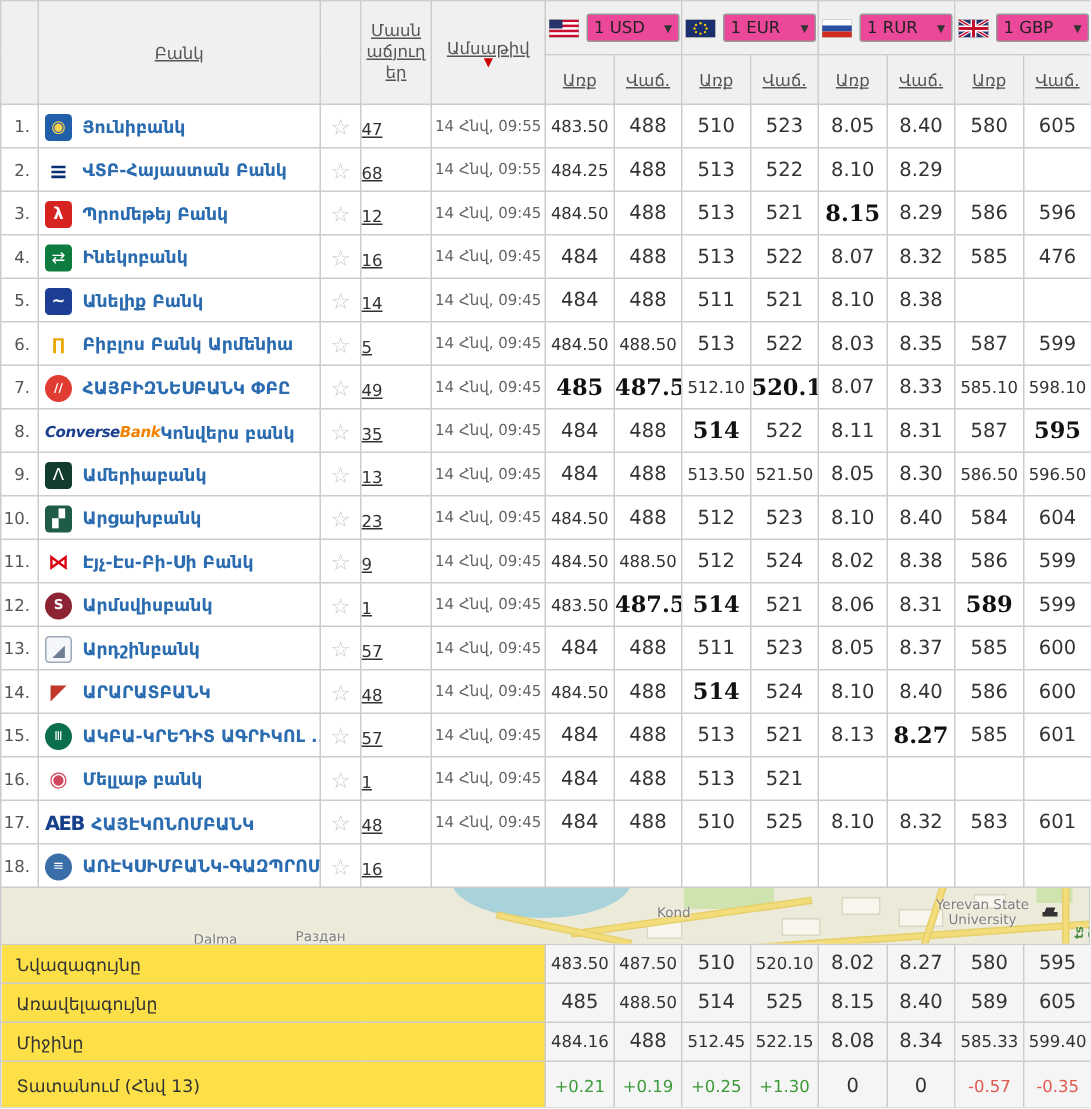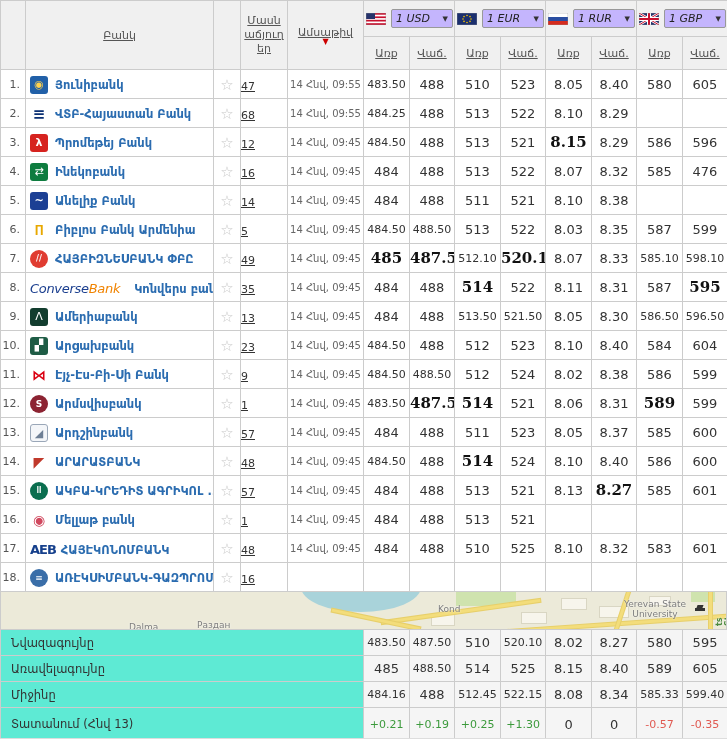--- a/index.html
+++ b/index.html
@@ -11,62 +11,62 @@
 
   thead th { background:#f0f0f0; font-weight:normal; font-size:11px; color:#444; }
   .hdr-link { color:#555; text-decoration:underline; cursor:pointer; }
   .hdr-branches { white-space:normal; word-break:break-all; line-height:1.3; padding:0 3px; }
   .sort-arrow { color:#cc0000; font-size:8px; line-height:6px; }
 
   .cur-cell { padding:6px 2px; }
   .cur-box { display:inline-flex; align-items:center; gap:5px; }
   .flag { display:inline-block; line-height:0; }
   .select { display:inline-flex; align-items:center; justify-content:space-between; width:62px;
-            background:#c4b5fd; border:1px solid #999; border-radius:2px; padding:2px 4px;
-            font-size:11px; color:#222; cursor:pointer;font-style:italic; }
+            background:#ec4899; border:1px solid #999; border-radius:2px; padding:2px 4px;
+            font-size:11px; color:#222; cursor:pointer; }
   .select .caret { font-size:7px; color:#333; margin-left:4px; }
 
   tbody tr { height:29px; }
   td.num   { font-size:11px; color:#555; text-align:right; padding-right:5px; background:#fff; }
   td.bank  { padding-left:4px; }
   td.starc { text-align:center; }
   td.brc   { text-align:left; }
   td.datec { font-size:10px; color:#666; text-align:center; }
   td.rate  { text-align:center; font-size:13px; color:#333; }
   td.rate.sm { font-size:11px; }
   td.rate.xl { font-family:"DejaVu Serif","Liberation Serif",serif; font-weight:bold; font-size:15px; color:#111; }
 
   .bank-link { color:#2b6cb0; font-size:11.5px; font-weight:bold; text-decoration:none; cursor:pointer; vertical-align:middle; }
   .star { color:#c9c9c9; font-size:15px; cursor:pointer; }
   .br-link { color:#333; font-size:11px; text-decoration:underline; cursor:pointer; }
 
   .logo { display:inline-block; width:18px; height:18px; line-height:18px; text-align:center;
           border-radius:3px; font-size:11px; margin-right:7px; vertical-align:middle; }
   .logo.round { border-radius:50%; }
-  .logo-txt { display:inline-block; margin-right:14px; vertical-align:middle; font-style:italic;
-              font-weight:normal; font-size:13px; letter-spacing:-0.3px; }
+  .logo-txt { display:inline-block; margin-right:0; vertical-align:middle; font-style:italic;
+              font-weight:bold; font-size:10px; letter-spacing:-0.3px; }
   .logo-aeb { display:inline-block; margin-right:5px; vertical-align:middle; font-weight:bold;
               font-size:13px; color:#16408c; letter-spacing:-1px; }
 
   
   .map { position:relative; width:727px; height:37px; background:#ecead9; overflow:hidden; border-left:1px solid #ccc; border-right:1px solid #ccc; }
   .road { position:absolute; background:#f3dd7b; box-shadow:0 0 0 1px #e7cf6a; }
   .blk  { position:absolute; background:#f7f5ec; border:1px solid #d9d6c3; }
   .park { position:absolute; background:#cfe3ae; }
   .river{ position:absolute; background:#a9d3da; border-radius:50%; }
   .maplabel { position:absolute; color:#7d7d7d; font-size:9px; text-shadow:0 0 2px #fff; }
   .stlabel  { position:absolute; color:#4c8a3f; font-size:8px; font-weight:bold; transform:rotate(-90deg); transform-origin:left top; text-shadow:0 0 2px #fff; }
   .gradcap { position:absolute; width:10px; height:3px; background:#333; }
   .gradcap:before { content:""; position:absolute; left:2px; top:-3px; width:6px; height:3px; background:#333; transform:skewX(-20deg); }
   .banner { position:absolute; left:4px; top:8px; display:flex; align-items:center; gap:4px; z-index:5; }
   .banner-link { color:#cc0000; font-size:10.5px; font-weight:bold; text-decoration:underline;
                  text-shadow:0 0 2px #fff, 0 0 3px #fff; cursor:pointer; }
 
   
-  .sum td { background:#5eead4; }
+  .sum td { background:#fde047; }
   .sum td.lbl { font-size:11.5px; color:#333; text-align:left; padding-left:10px; }
   .sum tr { height:26px; }
   .sum tr:last-child { height:33px; }
   .sum td.rate { background:#f5f5f5; }
   .sum .pos { color:#3c9a3c; }
   .sum .neg { color:#e05a52; }
 </style>
 </head>
 <body>
 

